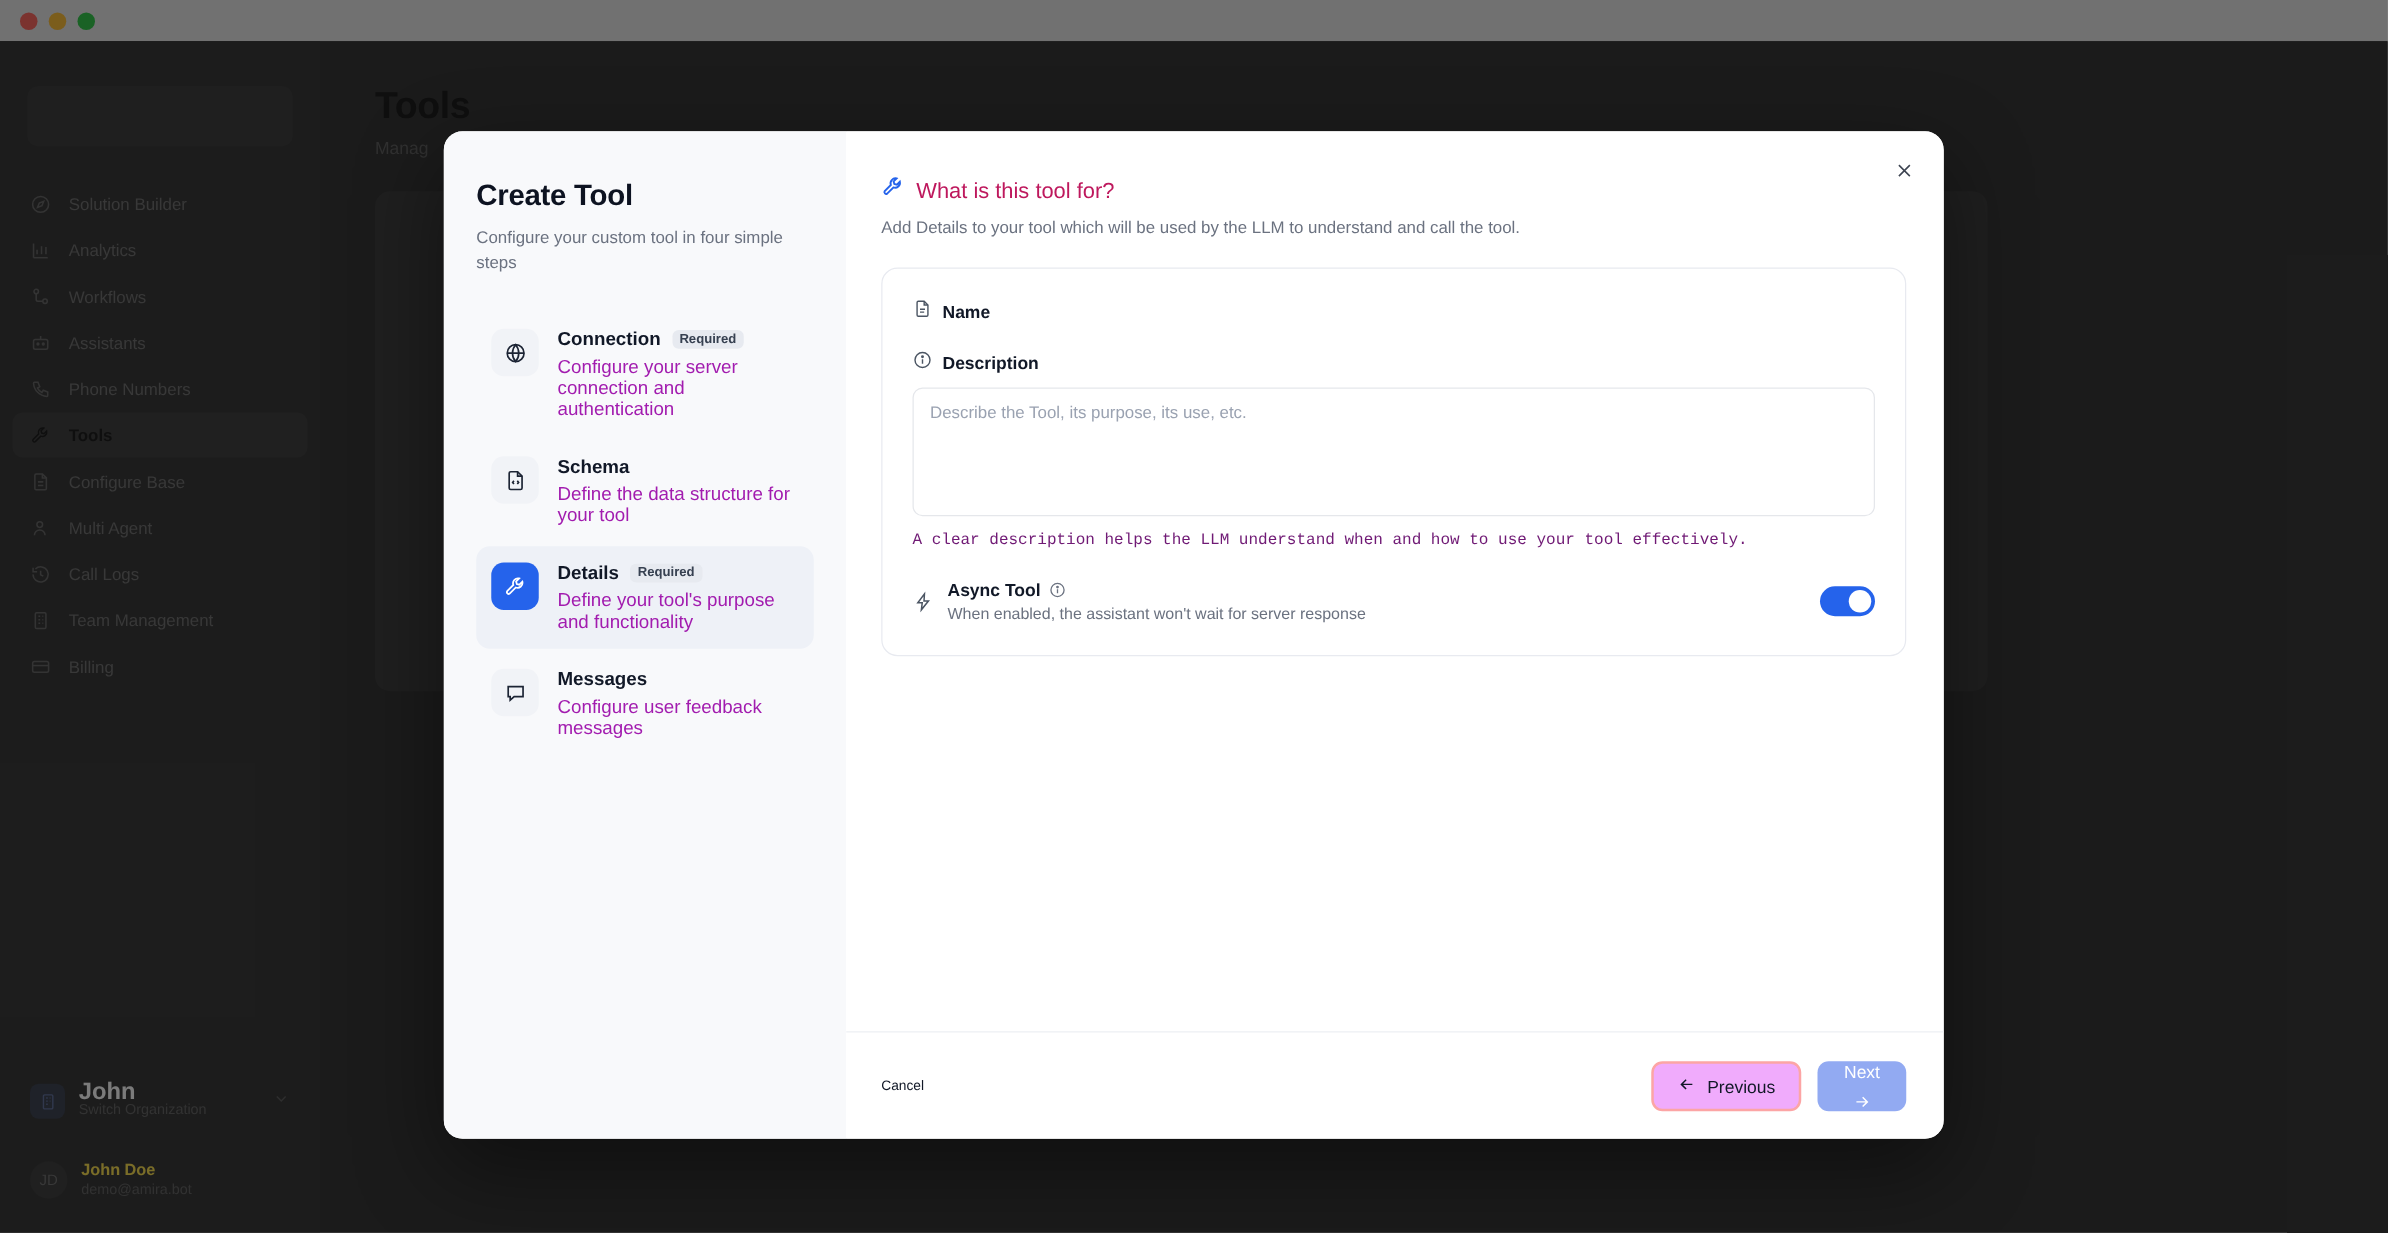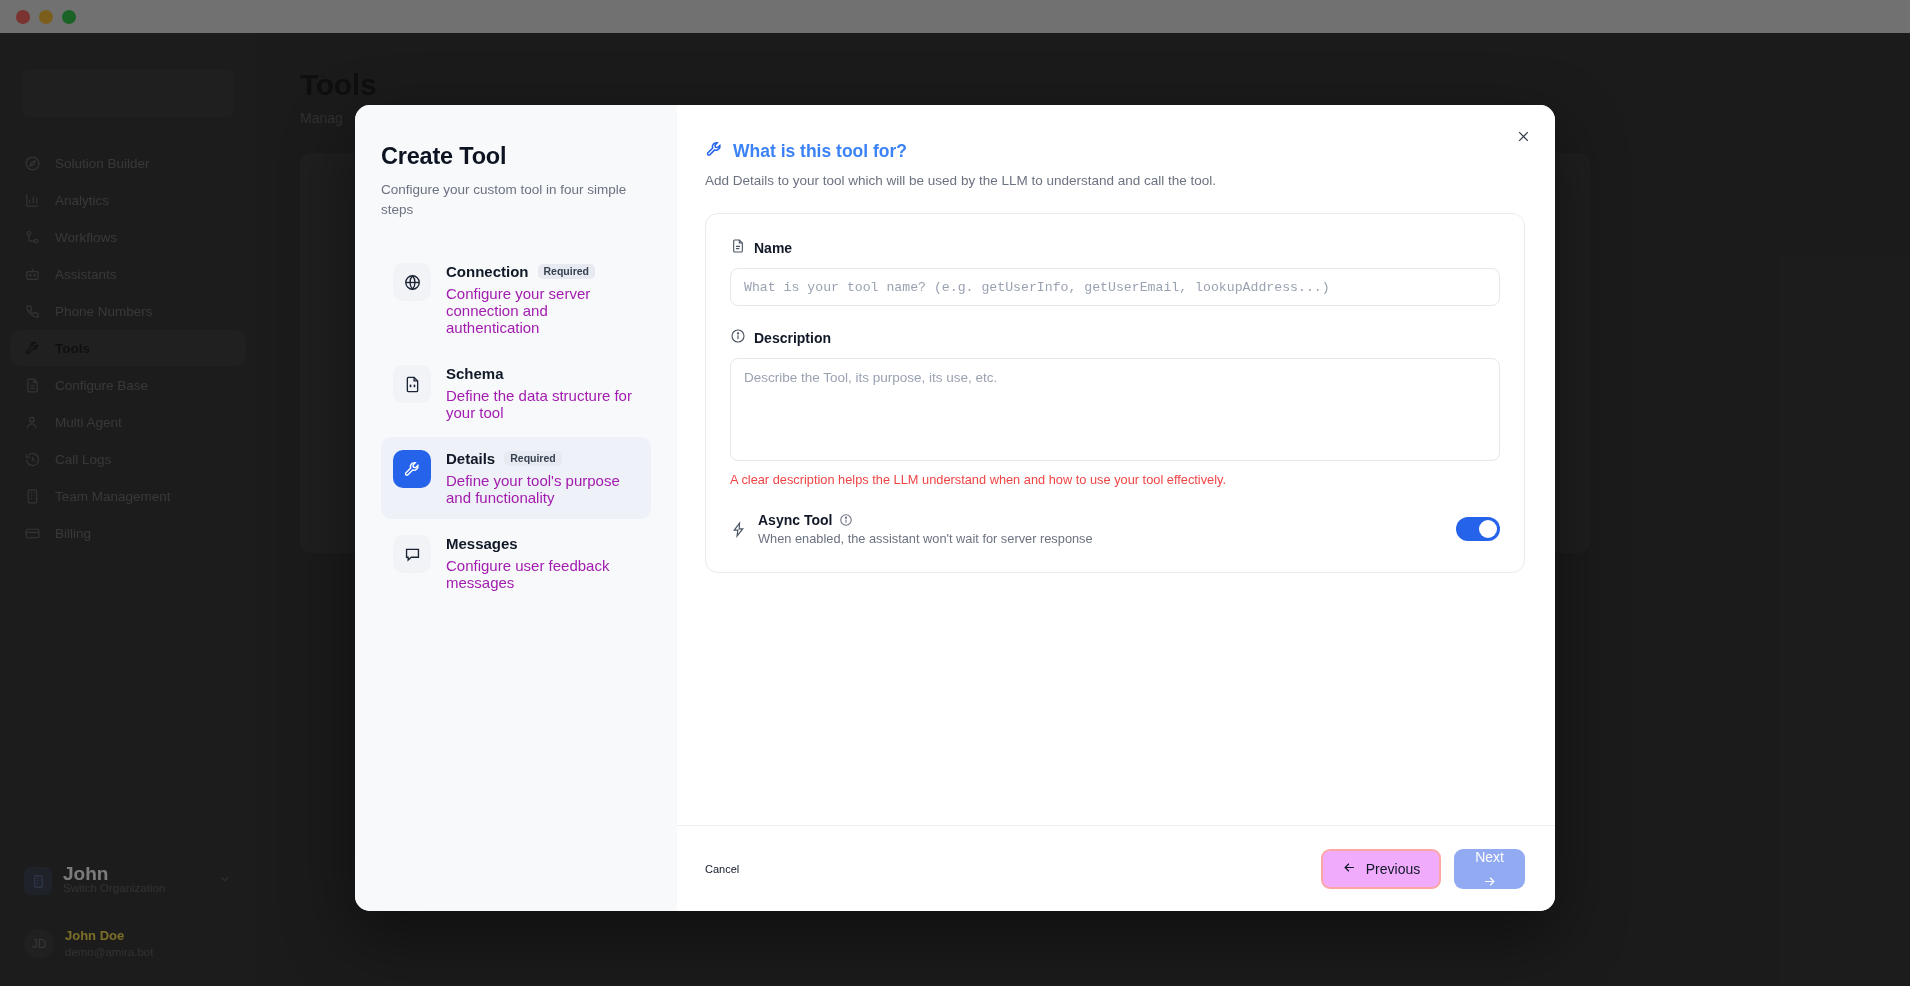--- a/index.html
+++ b/index.html
@@ -178,21 +178,21 @@
     display: flex; align-items: center; justify-content: center;
     color: #3d4451; cursor: pointer;
   }
   #detail-body {
     flex: 1;
     padding: 35px 30px 0 28px;
     overflow: hidden;
   }
   #detail-head { display: flex; align-items: center; gap: 9px; }
   #detail-head svg { width: 19px; height: 19px; color: #2563eb; }
-  #detail-title { font-size: 17.5px; font-weight: bold; color: #3b82f6; }
+  #detail-title { font-size: 17.5px; font-weight: normal; color: #be185d; }
   #detail-sub {
     margin-top: 10px;
     font-size: 13.5px; color: #6b7280;
   }
 
   #form-card {
     margin-top: 25px;
     border: 1px solid #e8eaf0;
     border-radius: 13px;
     padding: 24px 24px 26px 24px;
@@ -221,21 +221,21 @@
     height: 103px;
     border: 1px solid #e5e7eb; border-radius: 8px;
     padding: 11px 13px;
     font-family: "Liberation Sans", sans-serif;
     font-size: 13.5px; color: #111827;
     background: #fff; outline: none; resize: none;
   }
   #desc-input::placeholder { color: #9aa2b1; }
   #desc-help {
     margin-top: 11px;
-    font-size: 12.8px; color: #ef4444;
+    font-size: 12.8px; color: #701a75; font-family: Liberation Mono, monospace;
   }
   #async-row {
     margin-top: 25px;
     display: flex; align-items: center; gap: 11px;
   }
   #async-row .bolt { width: 17px; height: 17px; color: #4b5563; flex: 0 0 17px; }
   .async-head { display: flex; align-items: center; gap: 7px; }
   .async-title { font-size: 14px; font-weight: bold; color: #111827; }
   .async-info { width: 14px; height: 14px; color: #6b7280; }
   .async-desc { margin-top: 3px; font-size: 12.8px; color: #6b7280; }
@@ -528,21 +528,20 @@
       <div id="form-card">
 
         <div class="field-label">
           <span><svg viewBox="0 0 24 24" fill="none" stroke="currentColor" stroke-width="1.7">
                 <path d="M14 3H7a1.5 1.5 0 0 0-1.5 1.5v15A1.5 1.5 0 0 0 7 21h10a1.5 1.5 0 0 0 1.5-1.5V7.5z"></path>
                 <path d="M14 3v4.5h4.5"></path>
                 <path d="M9 12.5h6M9 16h5"></path>
               </svg></span>
           <span>Name</span>
         </div>
-        <input id="name-input" type="text" placeholder="What is your tool name? (e.g. getUserInfo, getUserEmail, lookupAddress...)" style="">
 
         <div class="field-label" id="desc-label">
           <span><svg viewBox="0 0 24 24" fill="none" stroke="currentColor" stroke-width="1.7">
                 <circle cx="12" cy="12" r="9"></circle>
                 <path d="M12 11v5.5"></path>
                 <circle cx="12" cy="8" r="0.9" fill="currentColor"></circle>
               </svg></span>
           <span>Description</span>
         </div>
         <textarea id="desc-input" placeholder="Describe the Tool, its purpose, its use, etc." style=""></textarea>

